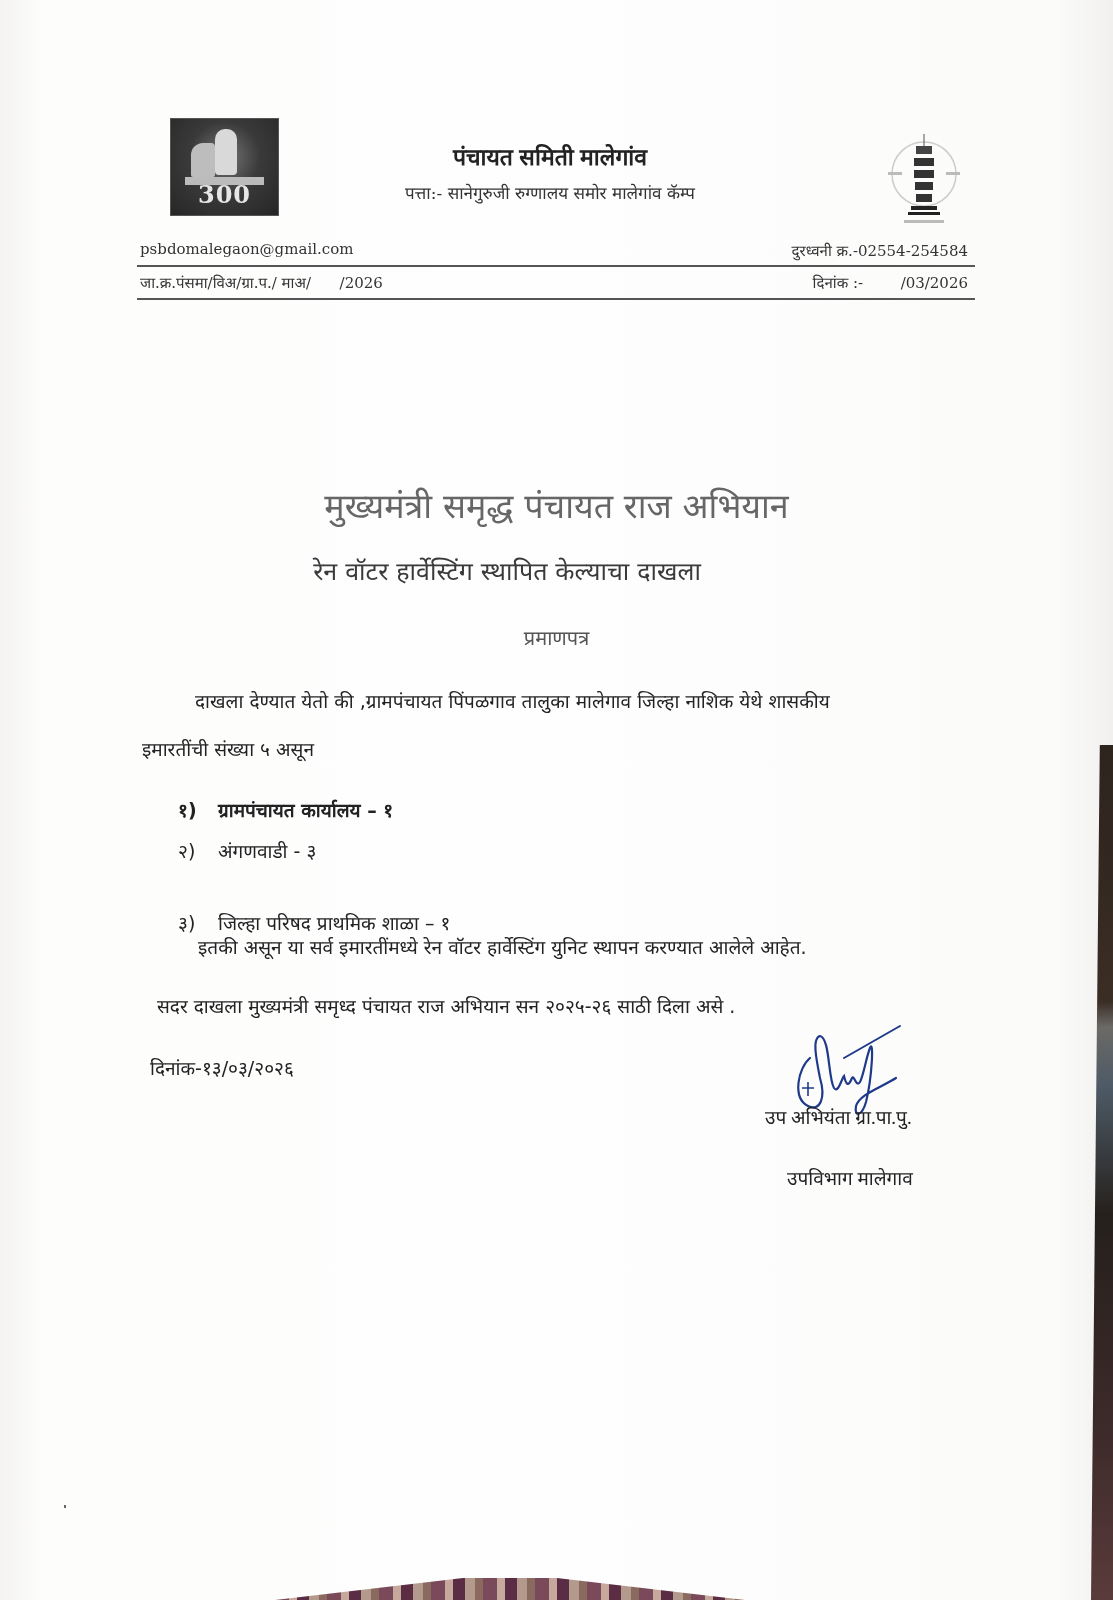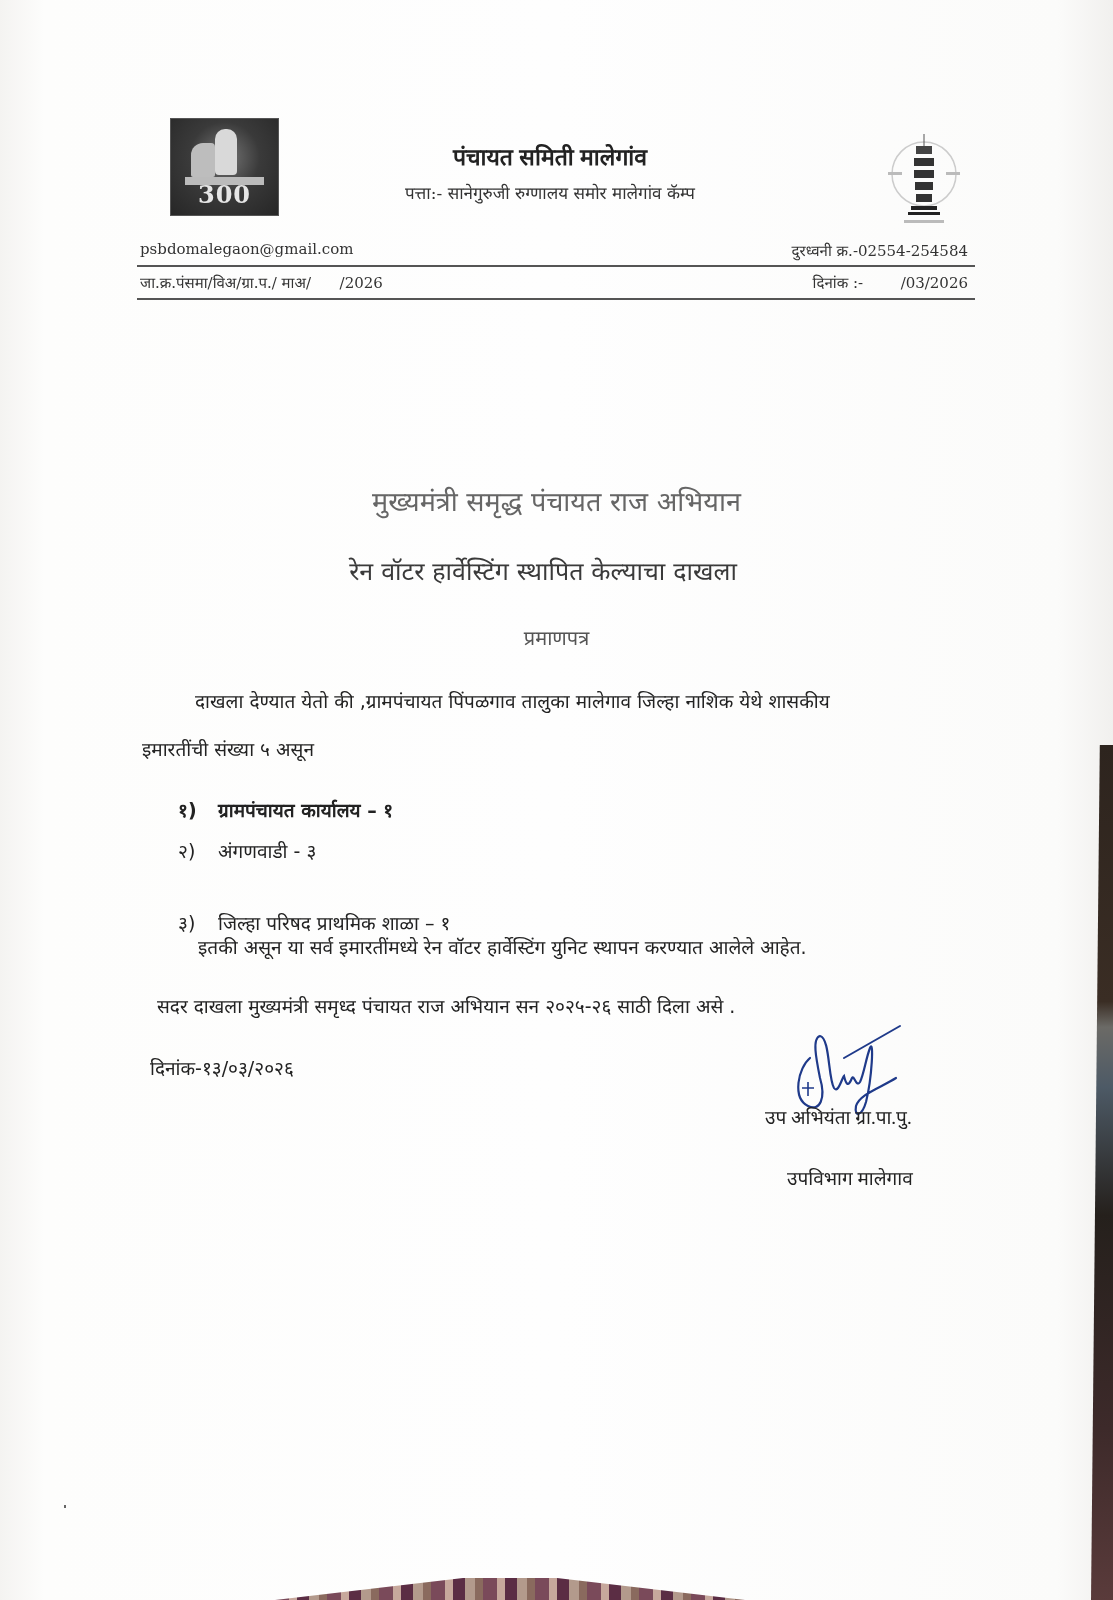--- a/index.html
+++ b/index.html
@@ -28,22 +28,22 @@
   .logo-left .figure { position:absolute; left:44px; top:10px; width:22px; height:46px; background:#d9d9d9; border-radius:10px 10px 4px 4px; }
   .logo-left .horse { position:absolute; left:20px; top:24px; width:24px; height:34px; background:#bdbdbd; border-radius:12px 4px 2px 2px; }
   .logo-left .num { position:absolute; left:0; right:0; bottom:6px; text-align:center; color:#e6e6e6; font-weight:bold; font-size:24px; letter-spacing:1px; font-family:"DejaVu Serif", serif; }
   .logo-left .band { position:absolute; left:14px; right:14px; top:58px; height:8px; background:#bbb; }
   .org-name { position:absolute; left:300px; width:500px; top:140px; text-align:center; font-size:23px; font-weight:bold; color:#222; font-family:Liberation Sans, sans-serif; }
   .org-addr { position:absolute; left:300px; width:500px; top:181px; text-align:center; font-size:17px; color:#333; font-family:"DejaVu Serif", serif; }
   .logo-right { position:absolute; left:878px; top:128px; width:92px; height:100px; }
   .header-row { position:absolute; left:140px; width:832px; font-size:15px; color:#333; font-family:"DejaVu Serif", serif; }
   .header-row .r { position:absolute; right:4px; top:0; }
   .rule { position:absolute; left:137px; width:838px; height:2px; background:#555; }
-  .title1 { position:absolute; left:0; width:1113px; top:482px; text-align:center; font-size:27px; color:#666; }
-  .title2 { position:absolute; left:0; width:1014px; top:553px; text-align:center; font-size:25px; color:#3a3a3a;padding-left:36px; }
+  .title1 { position:absolute; left:0; width:1113px; top:482px; text-align:center; font-size:34px; color:#666; }
+  .title2 { position:absolute; left:0; width:1014px; top:553px; text-align:center; font-size:25px; color:#3a3a3a; }
   .title3 { position:absolute; left:0; width:1113px; top:624px; text-align:center; font-size:20px; color:#555; }
   .para { position:absolute; font-size:19px; color:#222; white-space:nowrap; }
   .list-item { position:absolute; left:178px; font-size:19px; color:#222; white-space:nowrap; }
   .list-item .n { display:inline-block; width:40px; }
   .sig { position:absolute; left:790px; top:1018px; width:140px; height:110px; }
   .sign-title { position:absolute; font-size:19px; color:#222; white-space:nowrap;font-family:Liberation Serif, serif; }
   .dot { position:absolute; left:64px; top:1505px; width:2px; height:3px; background:#666; }
 </style>
 </head>
 <body>

